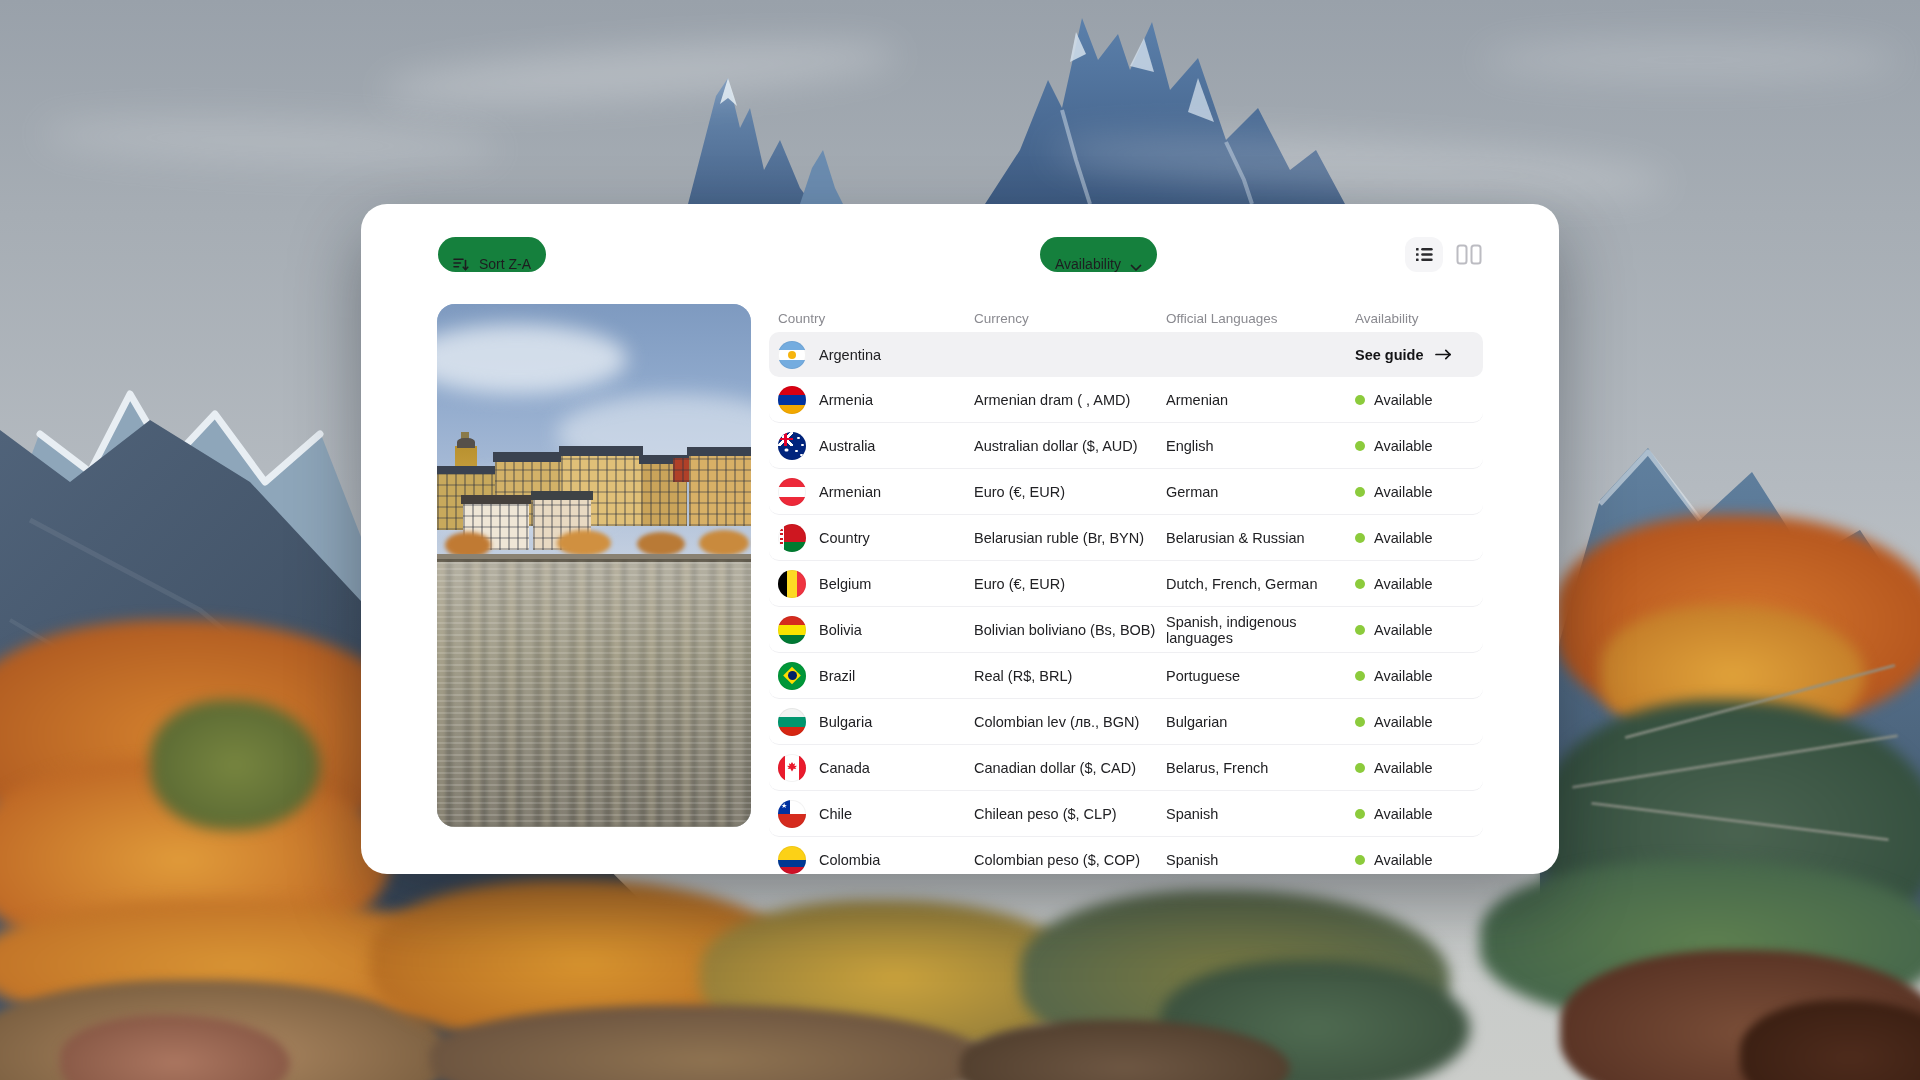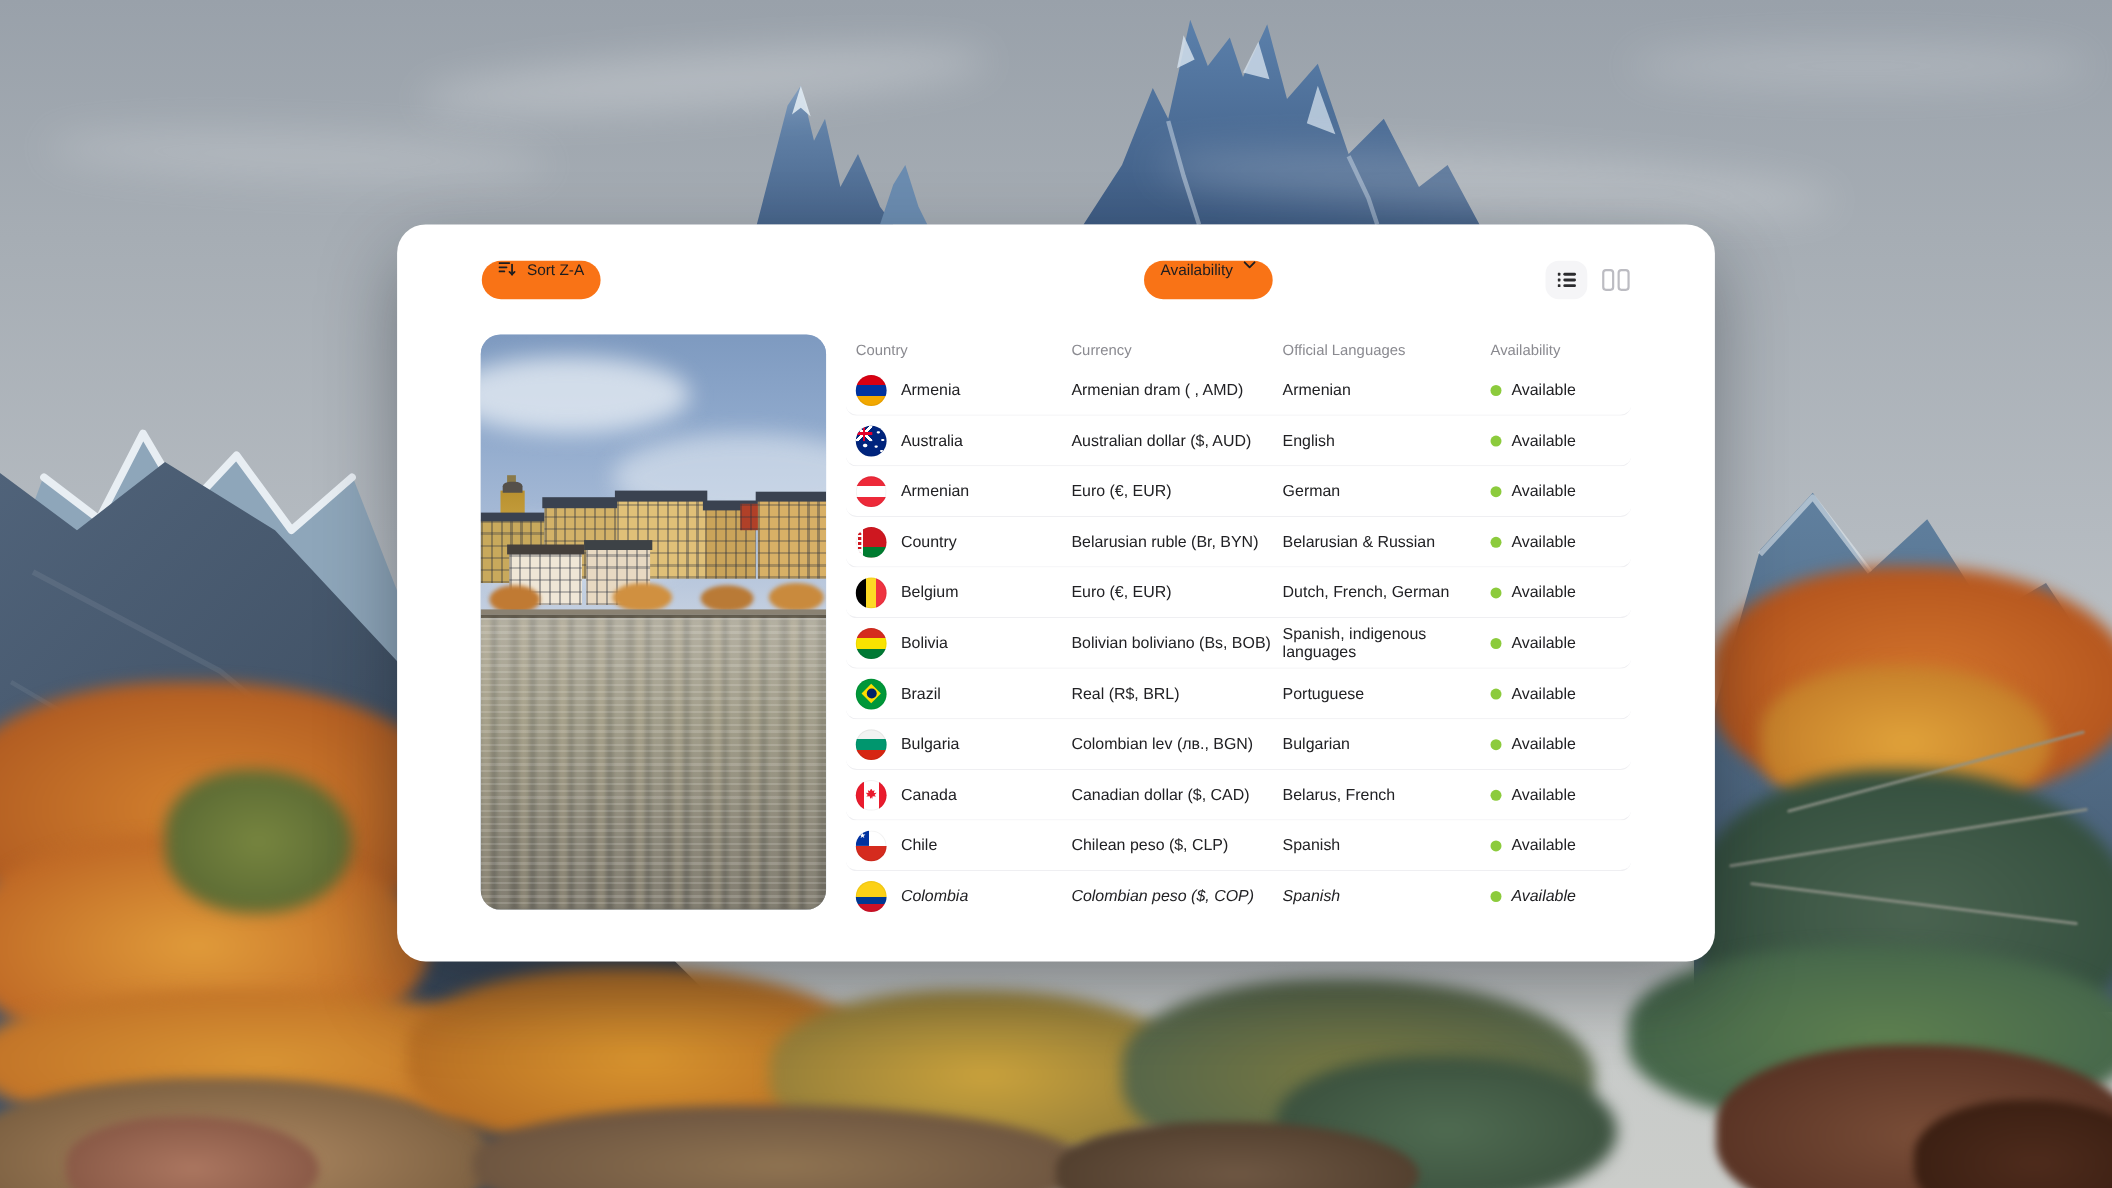--- a/index.html
+++ b/index.html
@@ -14,22 +14,22 @@
   .blob{position:absolute;filter:blur(7px);border-radius:46% 54% 52% 48%;z-index:2;}
   .branch{position:absolute;height:3px;background:#8e9288;opacity:.8;border-radius:2px;z-index:3;filter:blur(1px);}
 
   
   .card{
     position:absolute;left:361px;top:204px;width:1198px;height:670px;
     background:#fff;border-radius:26px;z-index:10;
     box-shadow:0 30px 70px rgba(15,20,28,.38);
   }
   .pill{
-    position:absolute;height:35px;border-radius:18px;background:#f97316;
-    display:flex;align-items:flex-start;gap:9px;padding:0 15px;box-sizing:border-box;
+    position:absolute;height:35px;border-radius:18px;background:#15803d;
+    display:flex;align-items:flex-end;gap:9px;padding:0 15px;box-sizing:border-box;
     font-size:14px;color:#1d1d20;white-space:nowrap;
   }
   .sort-btn{left:77px;top:33px;cursor:pointer;}
   .search-box{left:409px;top:33px;width:246px;padding:0 12px 0 15px;}
   .search-box input{
     flex:1;border:none;outline:none;background:transparent;
     font-family:"Liberation Sans",sans-serif;font-size:13.5px;color:#1d1d20;min-width:0;
   }
   .search-box input::placeholder{color:#9b9ba2;}
   .filter-btn{left:679px;top:33px;cursor:pointer;}
@@ -58,21 +58,21 @@
   .p-water::after{content:"";position:absolute;inset:0;filter:blur(2px);opacity:.8;
       background:repeating-linear-gradient(90deg, rgba(235,222,185,.28) 0 9px, rgba(70,72,66,.14) 9px 15px, rgba(242,233,205,.2) 15px 27px, rgba(90,85,72,.12) 27px 35px);}
 
   
   .table{position:absolute;left:408px;top:103px;width:714px;}
   .thead,.row{display:grid;grid-template-columns:205px 192px 189px 1fr;align-items:center;}
   .thead{color:#8a8a90;font-size:13.5px;height:22px;}
   .thead span:first-child{padding-left:9px;}
   .tbody{margin-top:3px;}
   .row{height:45px;font-size:14.5px;color:#212124;border-bottom:1px solid #efeff2;border-radius:10px;}
-  .row:last-child{border-bottom:none;font-style:italic;}
+  .row:last-child{border-bottom:none;}
   .row.highlight{background:#f1f1f3;border-bottom:none;}
   .c-country{display:flex;align-items:center;gap:13px;padding-left:9px;}
   .c-avail{display:flex;align-items:center;}
   .avail-wrap{display:flex;align-items:center;gap:9px;}
   .dot{width:10px;height:10px;border-radius:50%;background:#8ccb3c;}
   .action-wrap{display:flex;align-items:center;gap:11px;font-weight:700;color:#141416;cursor:pointer;}
 
   
   .flag{width:28px;height:28px;border-radius:50%;position:relative;overflow:hidden;flex:none;
         box-shadow:inset 0 0 0 1px rgba(0,0,0,.05);background:#ddd;}
@@ -257,20 +257,39 @@
   </div>
 
   <div class="table">
     <div class="thead">
       <span>Country</span>
       <span>Currency</span>
       <span>Official Languages</span>
       <span>Availability</span>
     </div>
     <div class="tbody">
+        <div class="row highlight">
+    <div class="cell c-country">
+      <span class="flag flag-argentina"></span>
+      <span class="country-name">Argentina</span>
+    </div>
+    <div class="cell c-currency"></div>
+    <div class="cell c-langs"></div>
+    <div class="cell c-avail">
+
+      <span class="action-wrap">
+        <span class="action-text">See guide</span>
+        <svg width="17" height="13" viewBox="0 0 17 13" fill="none" stroke="#141416" stroke-width="1.7" stroke-linecap="round" stroke-linejoin="round">
+          <path d="M1 6.5 H15"></path>
+                <path d="M15 6.5 L10.8 2.3"></path>
+                <path d="M15 6.5 L10.8 10.7"></path>
+        </svg>
+      </span>
+    </div>
+  </div>
         <div class="row">
     <div class="cell c-country">
       <span class="flag flag-armenia"></span>
       <span class="country-name">Armenia</span>
     </div>
     <div class="cell c-currency">Armenian dram ( , AMD)</div>
     <div class="cell c-langs">Armenian</div>
     <div class="cell c-avail">
       <span class="avail-wrap">
         <span class="dot" style="background: rgb(140, 203, 60);"></span>

